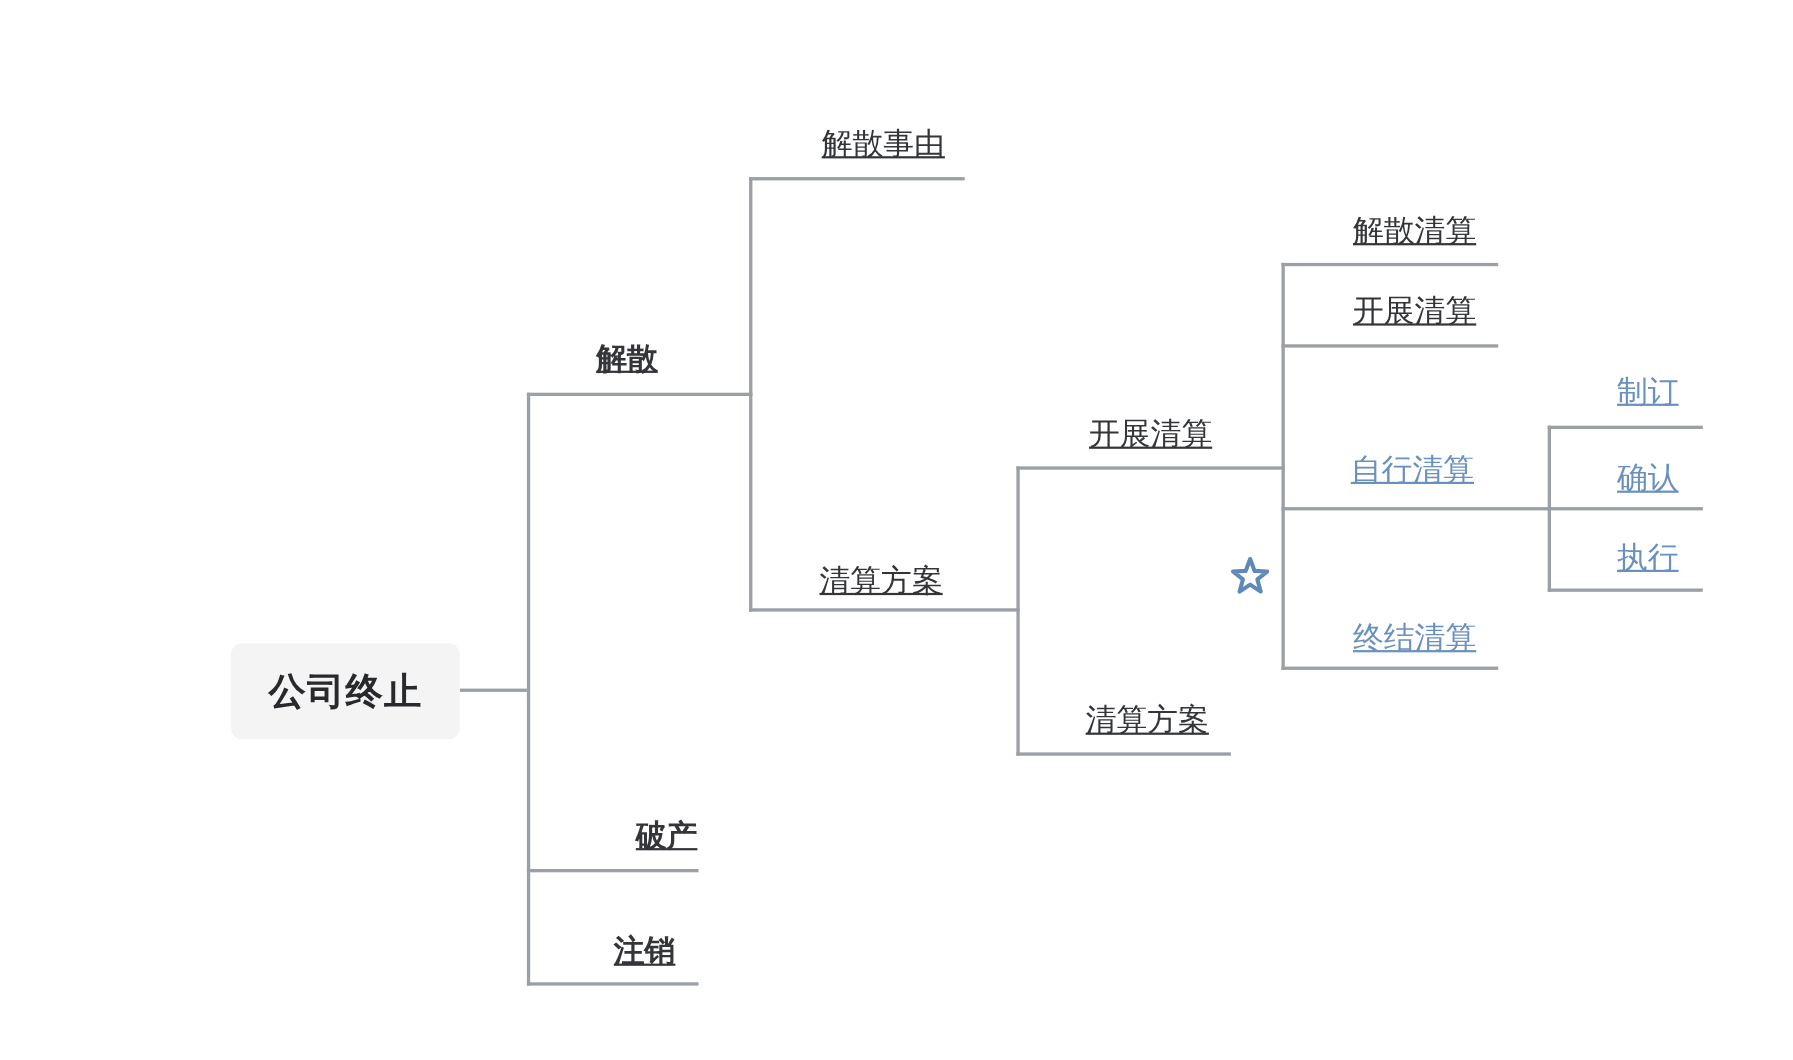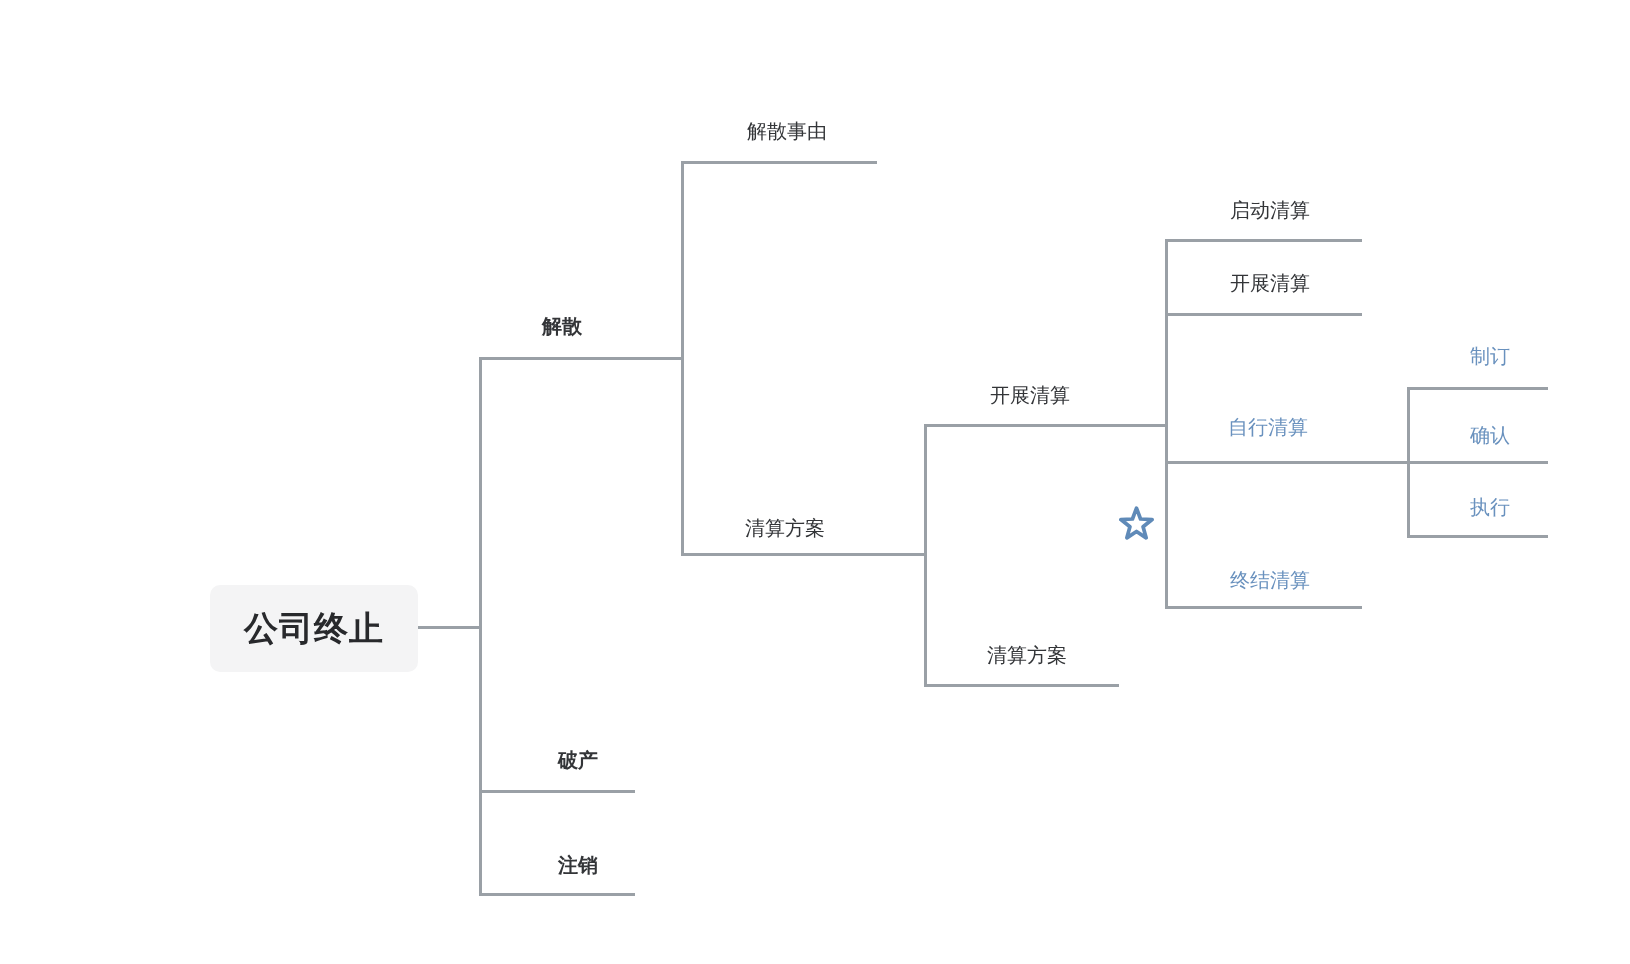--- a/index.html
+++ b/index.html
@@ -24,25 +24,26 @@
     background: var(--canvas-bg);
   }
   
   .hl, .vl { position: absolute; background: var(--line); }
   .hl { height: 3px; }
   .vl { width: 3px; }
   
   .label {
     position: absolute;
     white-space: nowrap;
-    font-size: 20px;
+    font-size: 28px;
     line-height: 32px;
     color: var(--text-dark);
     font-weight: 400;
     cursor: default;
+    text-decoration: underline;
   }
   .lvl1 { font-weight: 700; }
   .blue { color: var(--text-blue); text-align: right; }
   
   .root-node {
     position: absolute;
     left: 210px; top: 585px;
     width: 208px; height: 87px;
     background: var(--root-bg);
     border-radius: 10px;
@@ -87,30 +88,30 @@
   <div class="vl" style="left:1407px; top:387px; height:151px"></div>
   <div class="hl" style="left:1407px; top:387px; width:141px"></div>
   <div class="hl" style="left:1407px; top:461px; width:141px"></div>
   <div class="hl" style="left:1407px; top:535px; width:141px"></div>
 
   <div class="root-node">
     <span>公司终止</span>
   </div>
 
   <div class="label lvl1" style="left:542px; top:310px">解散</div>
-  <div class="label lvl1" style="left:558px; top:744px">破产</div>
+  <div class="label lvl1" style="left:578px; top:744px">破产</div>
   <div class="label lvl1" style="left:558px; top:849px">注销</div>
 
   <div class="label" style="left:747px; top:115px">解散事由</div>
   <div class="label" style="left:745px; top:512px">清算方案</div>
 
   <div class="label" style="left:990px; top:379px">开展清算</div>
   <div class="label" style="left:987px; top:639px">清算方案</div>
 
-  <div class="label" style="left:1230px; top:194px">启动清算</div>
+  <div class="label" style="left:1230px; top:194px">解散清算</div>
   <div class="label" style="left:1230px; top:267px">开展清算</div>
   <div class="label blue" style="left:1228px; top:411px">自行清算</div>
   <div class="label blue" style="left:1230px; top:564px">终结清算</div>
 
   <div class="label blue" style="left:1470px; top:340px">制订</div>
   <div class="label blue" style="left:1470px; top:419px">确认</div>
   <div class="label blue" style="left:1470px; top:491px">执行</div>
 
   <svg class="star-marker" width="35" height="35" viewBox="0 0 32 32">
     <polygon points="16,2 19.7,11.9 30.3,12.4 22,19 24.8,29.1 16,23.3 7.2,29.1 10,19 1.7,12.4 12.3,11.9" fill="#ffffff" stroke="var(--star-blue)" stroke-width="3.4" stroke-linejoin="round"></polygon>

